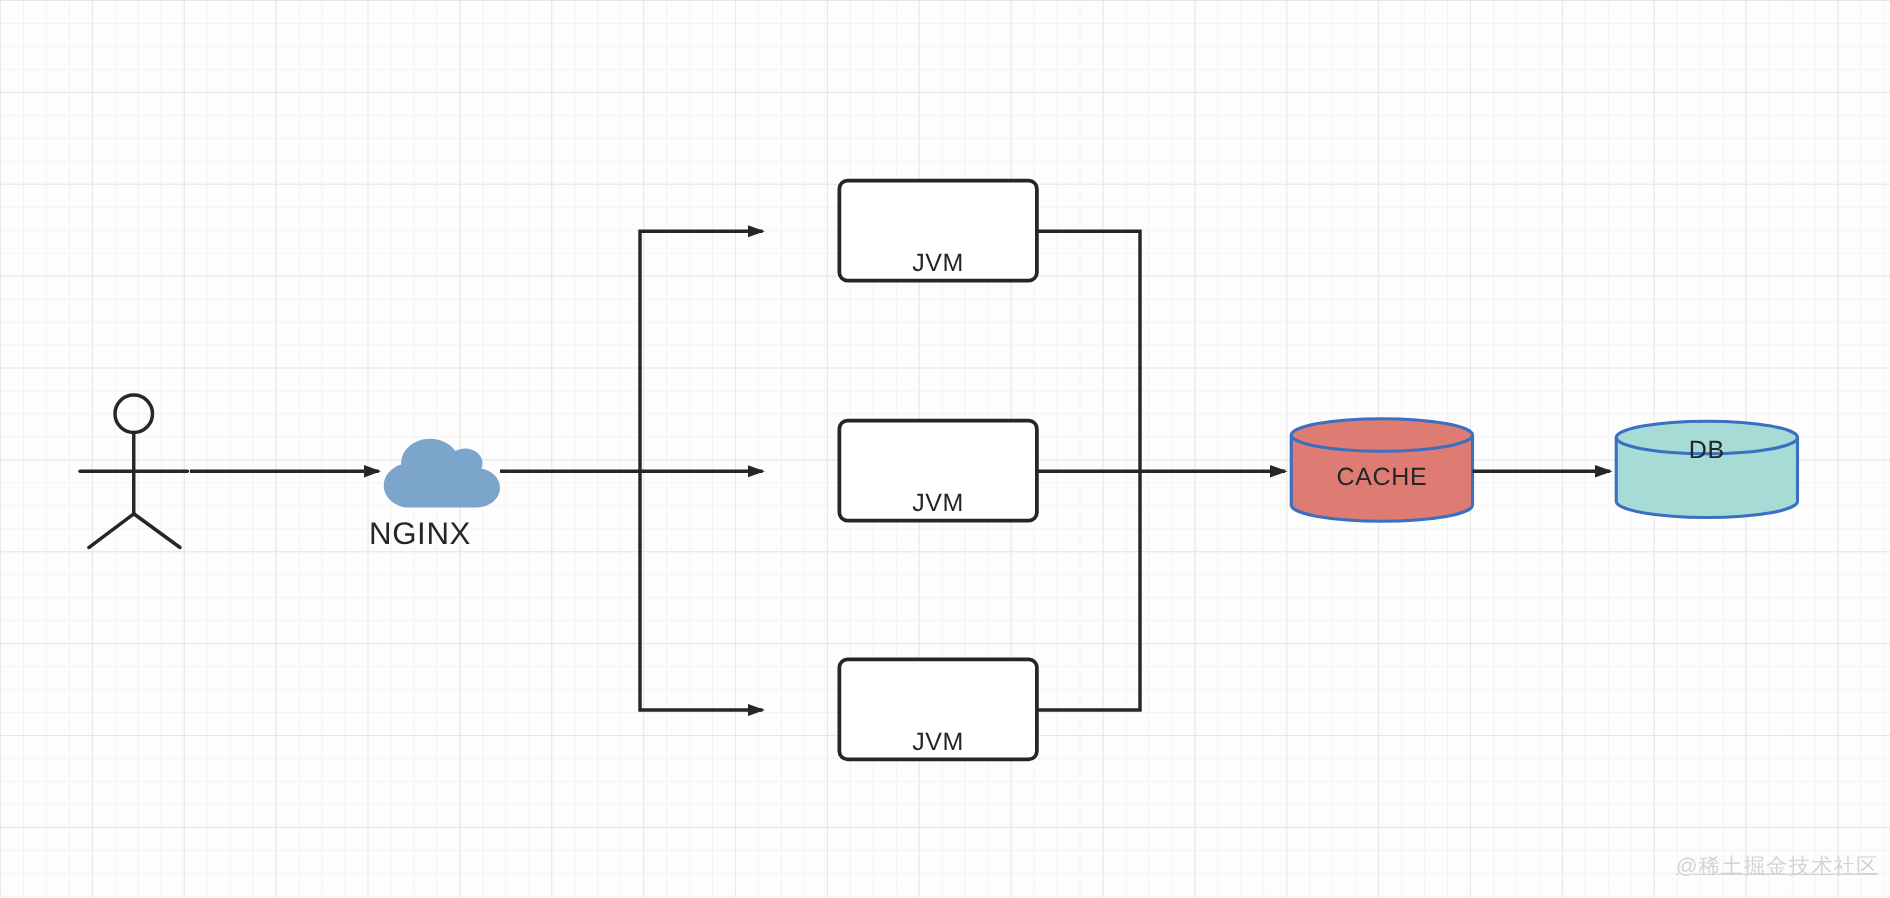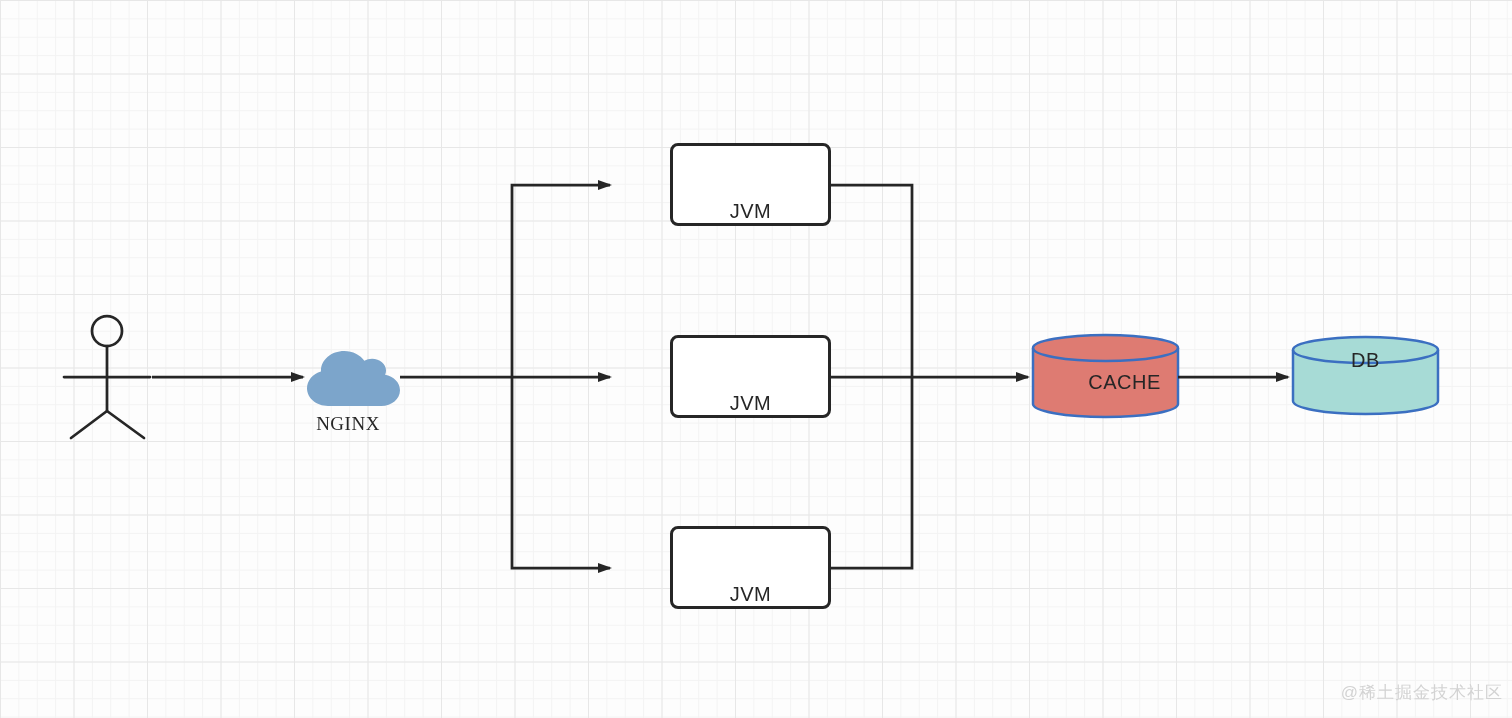--- a/index.html
+++ b/index.html
@@ -52,31 +52,32 @@
   #jvm3{top:526px;}
 
   .node-label{
     position:absolute;
     text-align:center;
     color:var(--text);
     font-size:20px;
     letter-spacing:0.5px;
     pointer-events:none;
   }
-  #nginx-label{left:288px;top:413px;width:120px;font-size:19px;font-family:Liberation Serif, serif;}
-  #cache-label{left:1033px;top:371px;width:145px;padding-left:19px;}
+  #nginx-label{left:276px;top:413px;width:120px;font-size:25px;}
+  #cache-label{left:1033px;top:371px;width:145px;}
   #db-label{left:1293px;top:349px;width:145px;}
 
   #watermark{
     position:absolute;
     right:9px;bottom:14px;
     font-size:17px;
     color:var(--watermark);
     letter-spacing:1px;
     user-select:none;
+    text-decoration:underline;
   }
 </style>
 </head>
 <body>
 
 <div id="canvas">
 
   <svg class="layer" viewBox="0 0 1512 718" xmlns="http://www.w3.org/2000/svg">
     <defs>
       <marker id="arrow" markerUnits="userSpaceOnUse" markerWidth="14" markerHeight="10" refX="12" refY="5" orient="auto">

